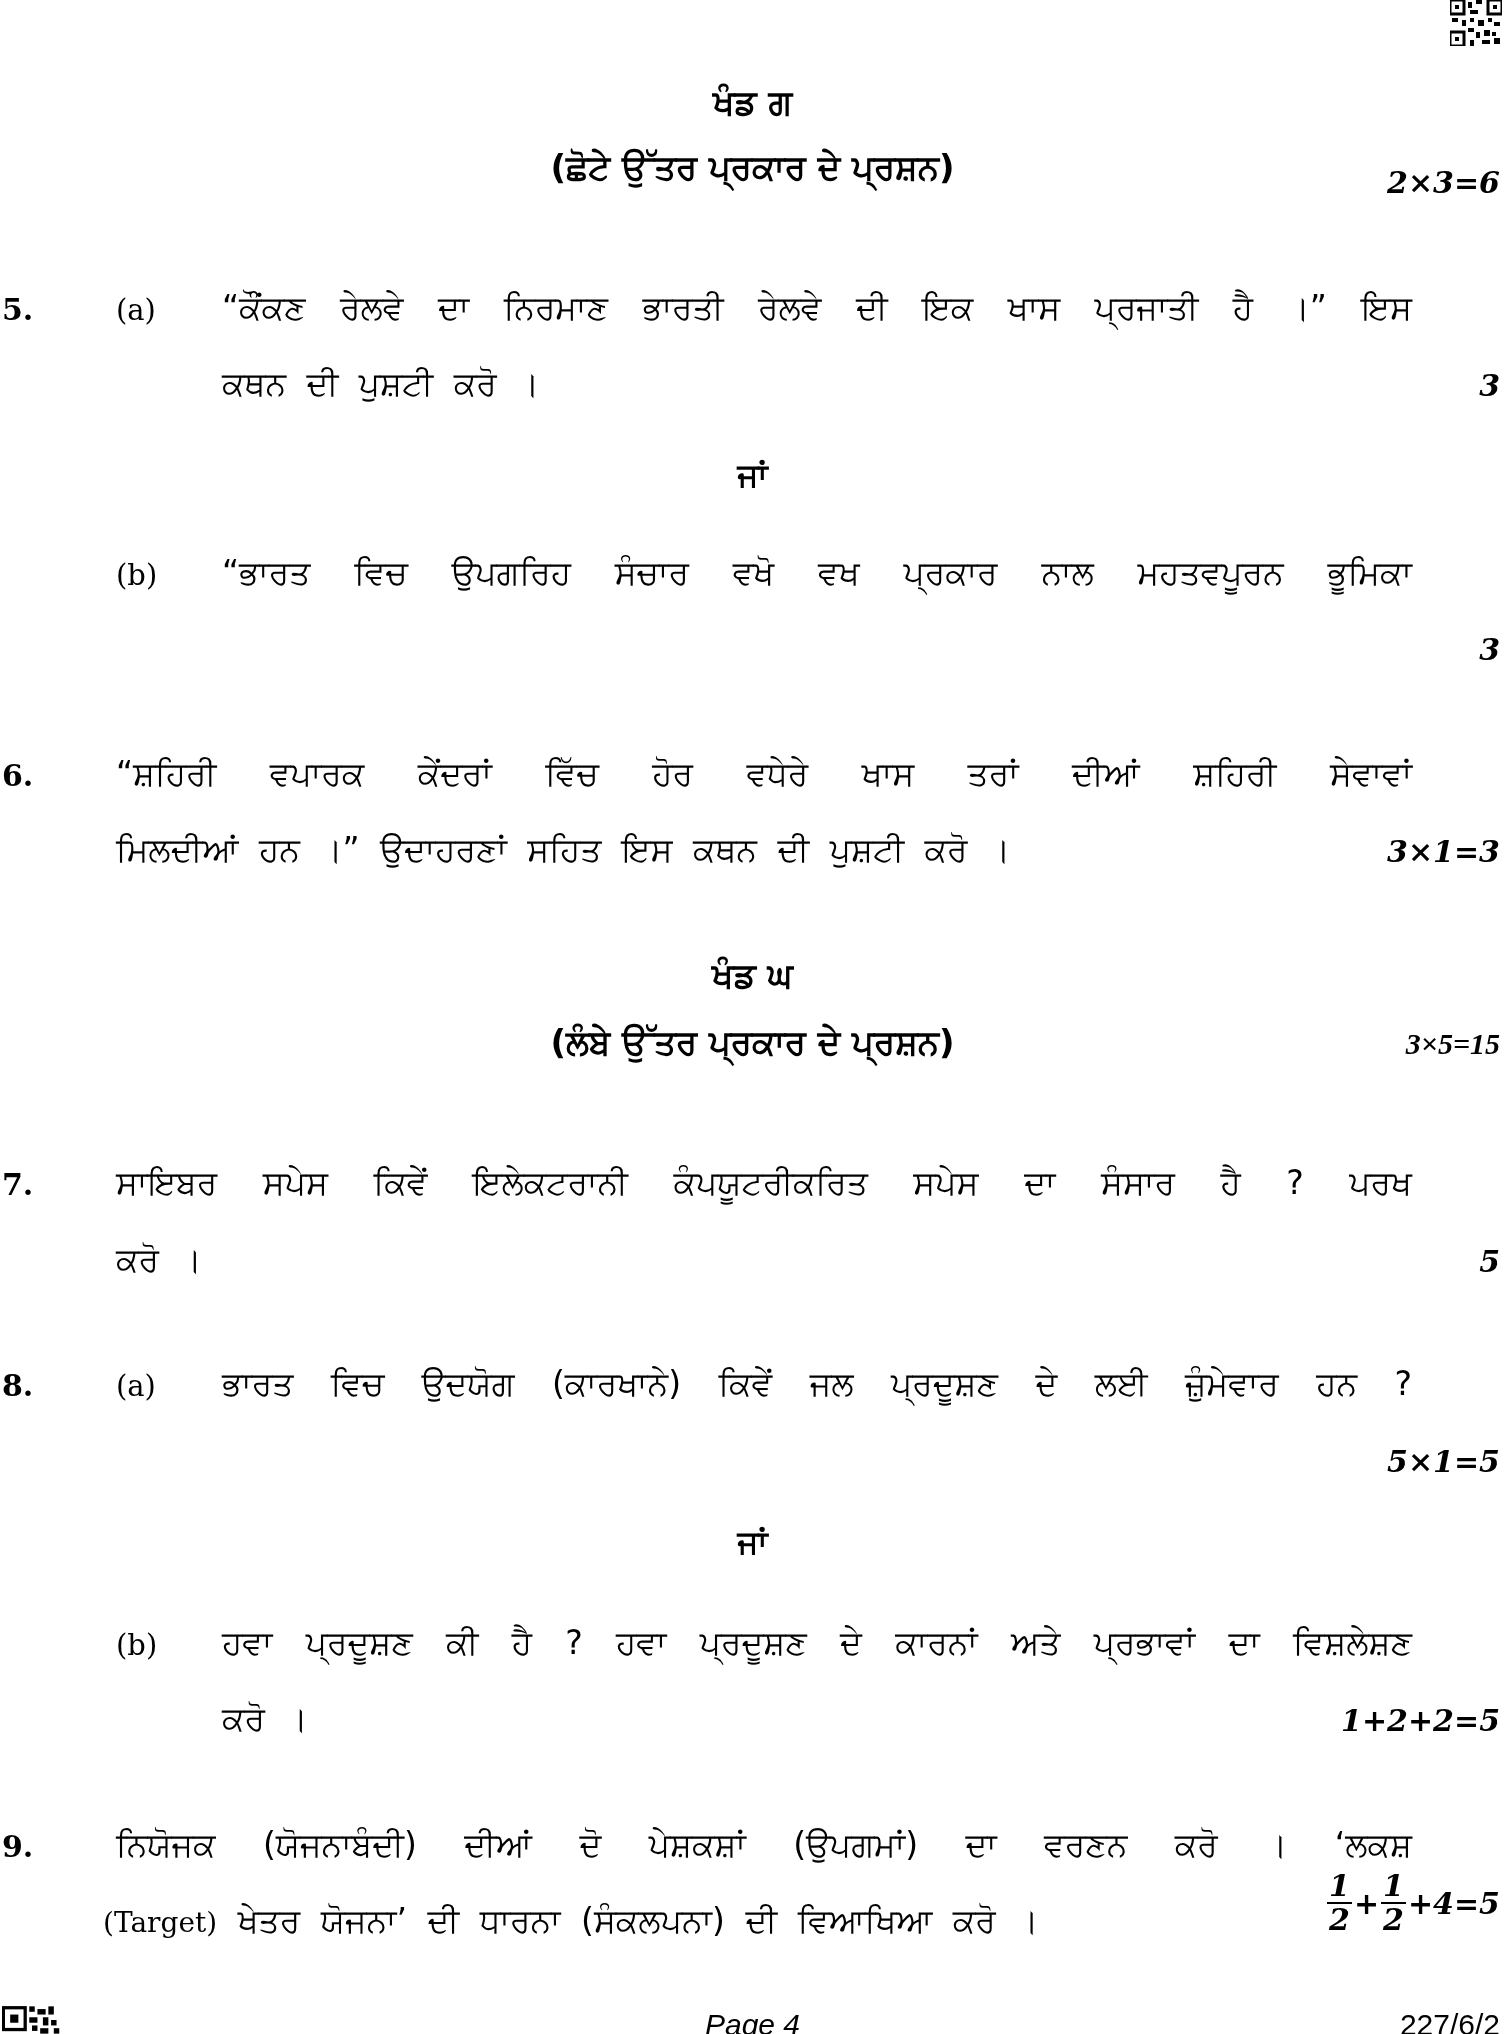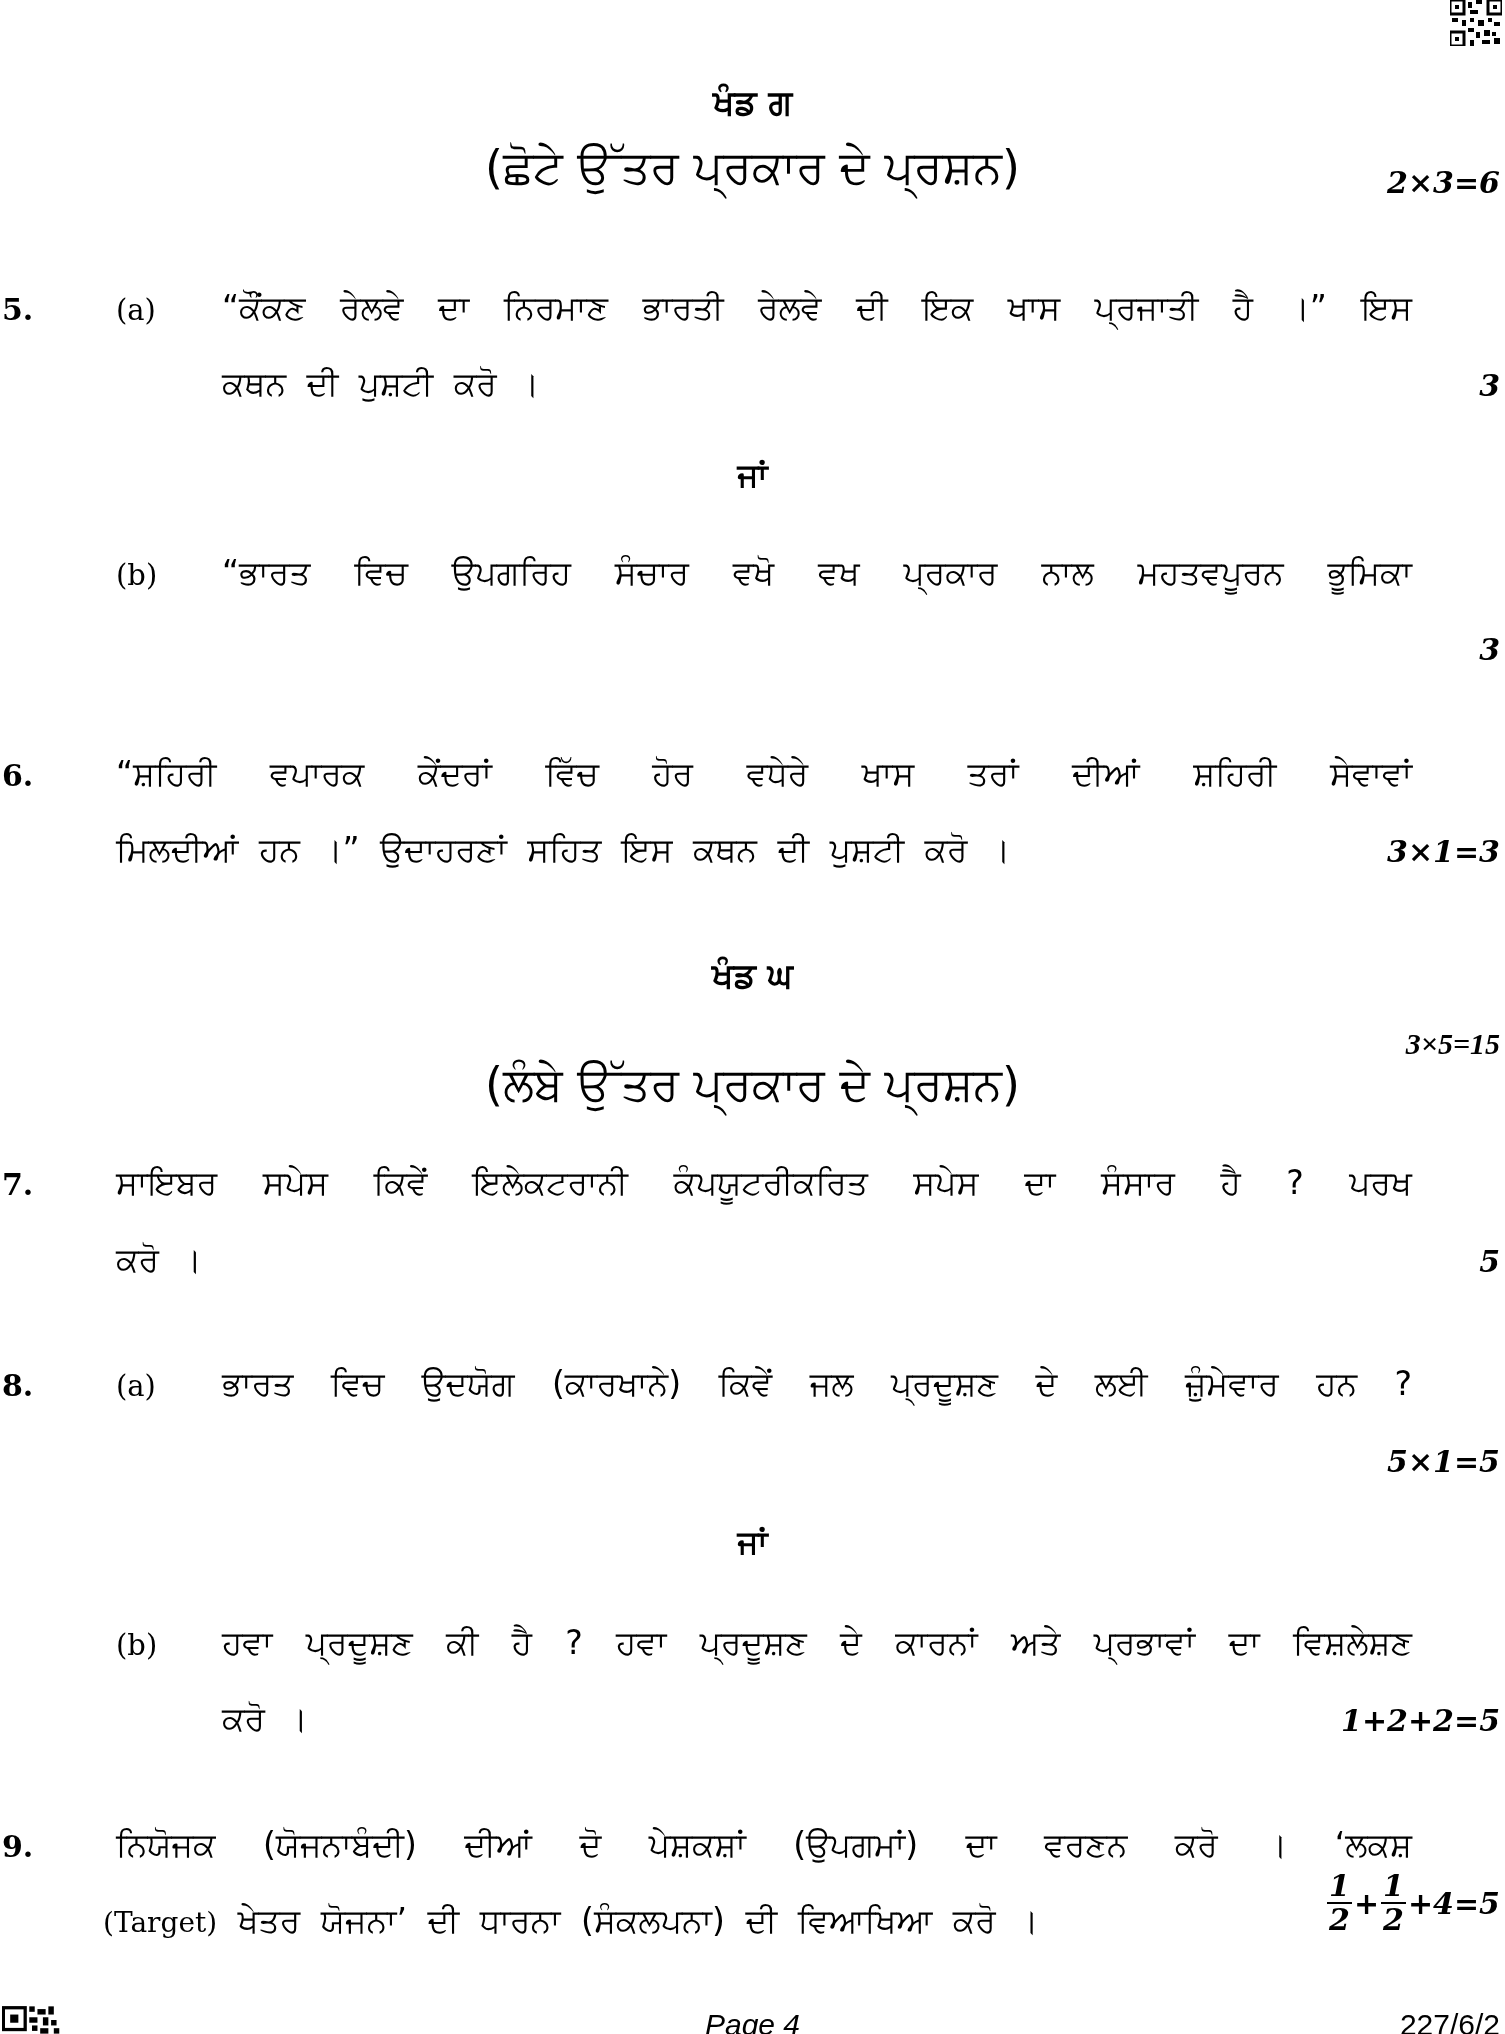--- a/index.html
+++ b/index.html
@@ -37,22 +37,22 @@
   .section-title {
     left: 0; width: 1505px;
     text-align: center;
     font-weight: bold;
     font-size: 34px;
     line-height: 40px;
   }
   .section-sub {
     left: 0; width: 1505px;
     text-align: center;
-    font-weight: normal;
-    font-size: 46px;
+    font-weight: bold;
+    font-size: 34px;
     line-height: 44px;
   }
   .section-marks {
     right: 5px;
     font-family: "DejaVu Serif", serif;
     font-weight: bold;
     font-style: italic;
     font-size: 30px;
     line-height: 44px;
   }
@@ -186,21 +186,21 @@
   <div class="abs qpart" style="top:555px;">(b)</div>
   <div class="abs qtext justify" style="left:222px; width:1190px; top:553px;">“ਭਾਰਤ ਵਿਚ ਉਪਗਰਿਹ ਸੰਚਾਰ ਵਖੋ ਵਖ ਪ੍ਰਕਾਰ ਨਾਲ ਮਹਤਵਪੂਰਨ ਭੂਮਿਕਾ</div>
   <div class="abs marks" style="top:630px;">3</div>
 
   <div class="abs qnum" style="top:756px;">6.</div>
   <div class="abs qtext justify" style="left:116px; width:1296px; top:754px;">“ਸ਼ਹਿਰੀ ਵਪਾਰਕ ਕੇਂਦਰਾਂ ਵਿੱਚ ਹੋਰ ਵਧੇਰੇ ਖਾਸ ਤਰਾਂ ਦੀਆਂ ਸ਼ਹਿਰੀ ਸੇਵਾਵਾਂ</div>
   <div class="abs qtext" style="left:116px; top:830px;">ਮਿਲਦੀਆਂ ਹਨ ।” ਉਦਾਹਰਣਾਂ ਸਹਿਤ ਇਸ ਕਥਨ ਦੀ ਪੁਸ਼ਟੀ ਕਰੋ ।</div>
   <div class="abs marks" style="top:832px;">3×1=3</div>
 
   <div class="abs section-title" style="top:955px;">ਖੰਡ ਘ</div>
-  <div class="abs section-sub" style="top:1020px;margin-top:42px;">(ਲੰਬੇ ਉੱਤਰ ਪ੍ਰਕਾਰ ਦੇ ਪ੍ਰਸ਼ਨ)</div>
+  <div class="abs section-sub" style="top:1020px;">(ਲੰਬੇ ਉੱਤਰ ਪ੍ਰਕਾਰ ਦੇ ਪ੍ਰਸ਼ਨ)</div>
   <div class="abs section-marks" style="top:1022px;font-family:Liberation Serif, serif;">3×5=15</div>
 
   <div class="abs qnum" style="top:1165px;">7.</div>
   <div class="abs qtext justify" style="left:116px; width:1296px; top:1163px;">ਸਾਇਬਰ ਸਪੇਸ ਕਿਵੇਂ ਇਲੇਕਟਰਾਨੀ ਕੰਪਯੂਟਰੀਕਰਿਤ ਸਪੇਸ ਦਾ ਸੰਸਾਰ ਹੈ ? ਪਰਖ</div>
   <div class="abs qtext" style="left:116px; top:1240px;">ਕਰੋ ।</div>
   <div class="abs marks" style="top:1242px;">5</div>
 
   <div class="abs qnum" style="top:1366px;">8.</div>
   <div class="abs qpart" style="top:1366px;">(a)</div>
   <div class="abs qtext justify" style="left:222px; width:1190px; top:1364px;">ਭਾਰਤ ਵਿਚ ਉਦਯੋਗ (ਕਾਰਖਾਨੇ) ਕਿਵੇਂ ਜਲ ਪ੍ਰਦੂਸ਼ਣ ਦੇ ਲਈ ਜ਼ੁੰਮੇਵਾਰ ਹਨ ?</div>

